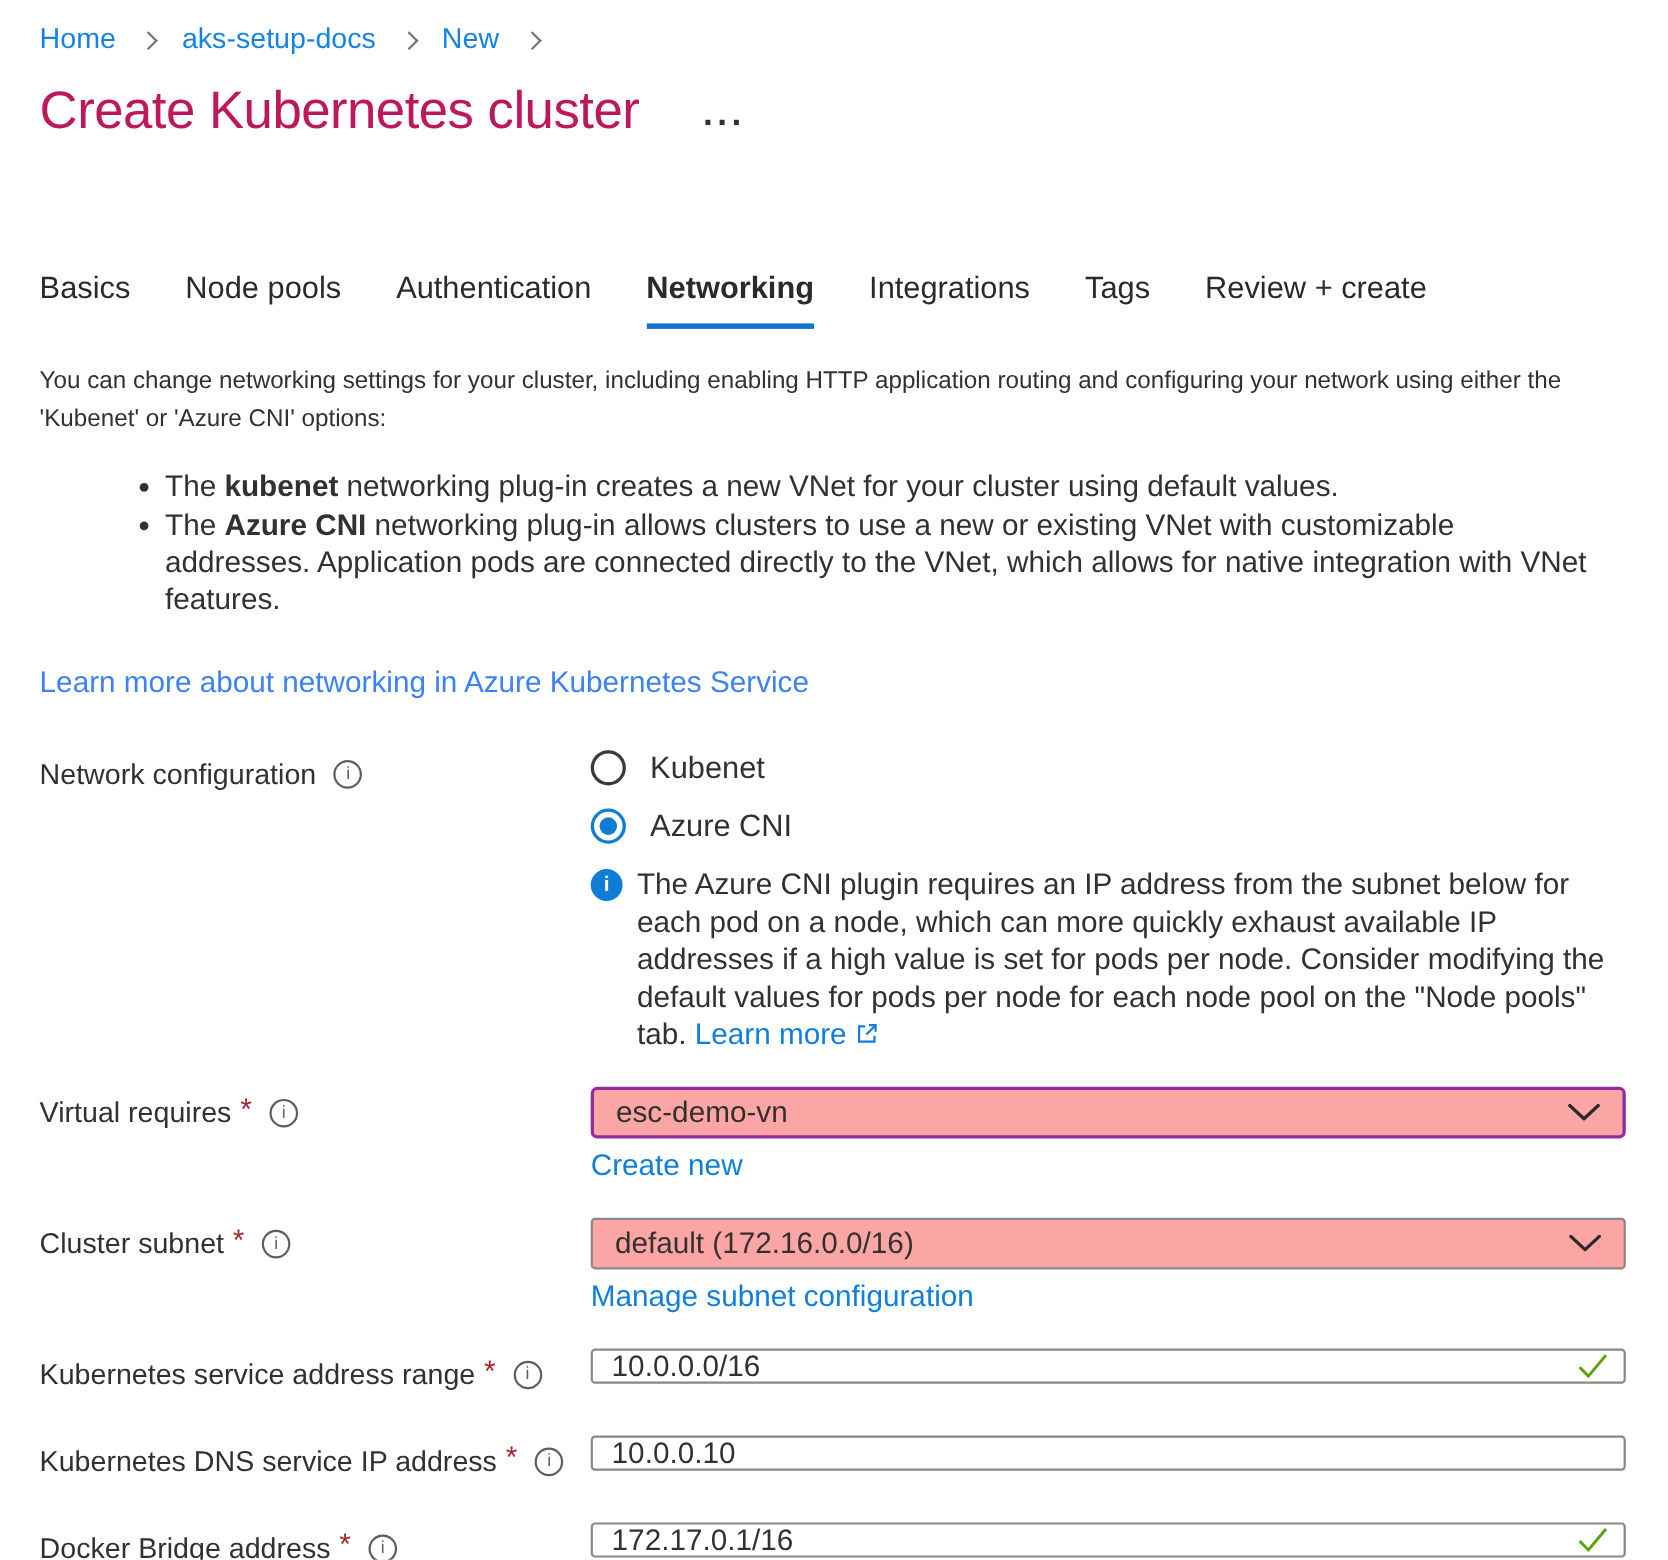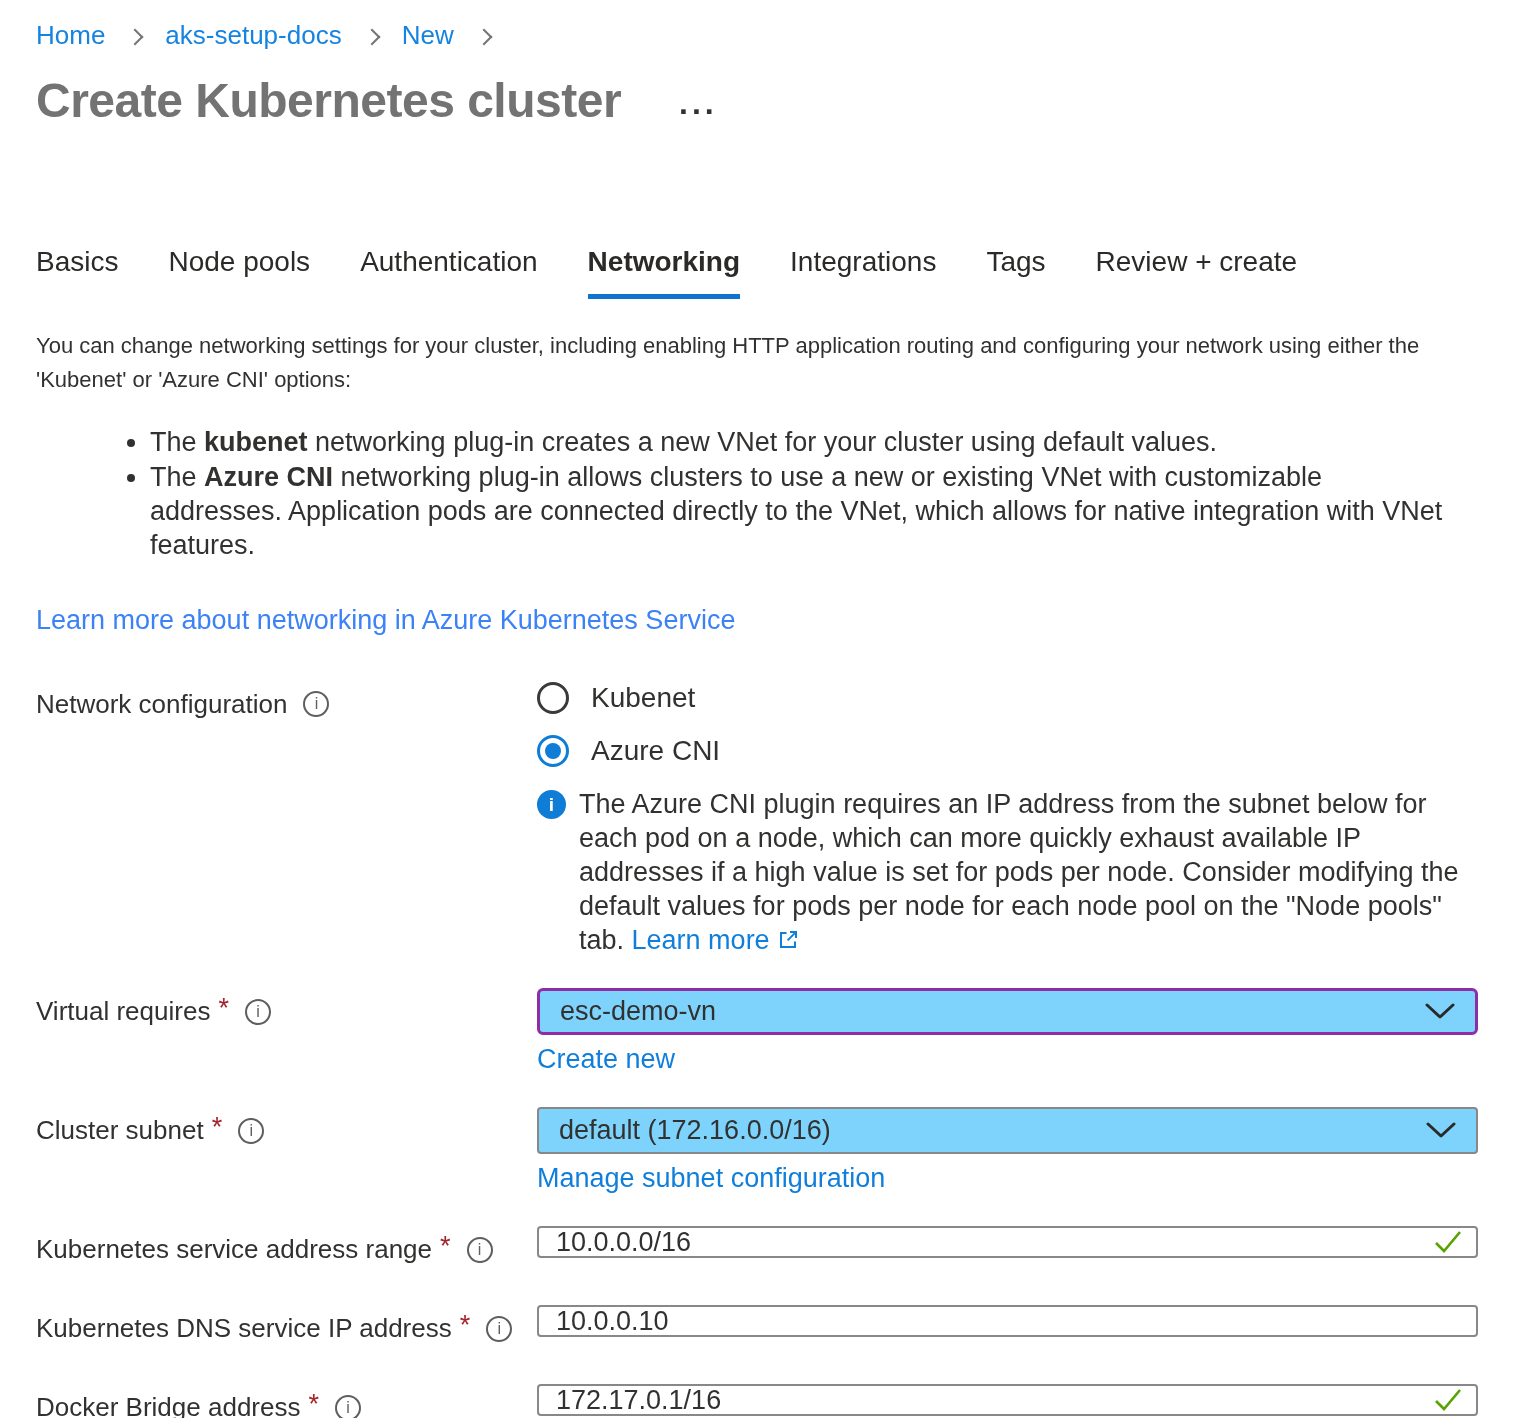--- a/index.html
+++ b/index.html
@@ -17,21 +17,21 @@
   .breadcrumb { display: flex; align-items: center; gap: 24px; font-size: 26px; }
   .breadcrumb a { color: #1583e0; text-decoration: none; cursor: pointer; }
   .crumb-sep {
     width: 12px; height: 12px;
     border-top: 2px solid #757575; border-right: 2px solid #757575;
     transform: rotate(45deg); margin-top: 2px;
   }
 
   
   .title-row { display: flex; align-items: center; margin-top: 22px; }
-  .page-title { font-size: 48px; font-weight: 700; letter-spacing: -0.5px; color: #737373; }
+  .page-title { font-size: 48px; font-weight: 400; letter-spacing: -0.5px; color: #be185d; }
   .more-btn {
     margin-left: 58px; font-size: 32px; font-weight: 700; letter-spacing: 4px;
     color: #323130; cursor: pointer; line-height: 1; padding-top: 4px;
   }
 
   
   .tabs { display: flex; gap: 50px; margin-top: 118px; font-size: 28px; }
   .tab { padding-bottom: 16px; cursor: pointer; color: #2b2a29; }
   .tab.active { font-weight: 700; border-bottom: 5px solid #1173d0; }
 
@@ -72,21 +72,21 @@
     width: 29px; height: 29px; border-radius: 50%; background: #0f7cd6; color: #fff;
     font-size: 19px; font-weight: 700; display: flex; align-items: center; justify-content: center;
     flex: none; margin-top: 3px; font-style: normal;
   }
   .note-text { margin-left: 13px; font-size: 27px; line-height: 34px; width: 905px; }
   .note-text a { color: #0f7fdb; text-decoration: none; cursor: pointer; }
   .ext-icon { vertical-align: -3px; margin-left: 6px; }
 
   
   .select {
-    height: 47px; border: 2px solid #8a8886; border-radius: 4px; background: #7dd3fc;
+    height: 47px; border: 2px solid #8a8886; border-radius: 4px; background: #fca5a5;
     display: flex; align-items: center; justify-content: space-between;
     padding: 0 20px; font-size: 27px; cursor: pointer;
   }
   .select.focused { border: 3px solid #8f2da5; border-radius: 6px; }
   .sub-link { display: inline-block; margin-top: 9px; font-size: 27px; color: #0f7fdb; text-decoration: none; cursor: pointer; }
 
   
   .input-wrap { position: relative; }
   .text-input {
     width: 100%; height: 32px; border: 2px solid #8a8886; border-radius: 4px;

